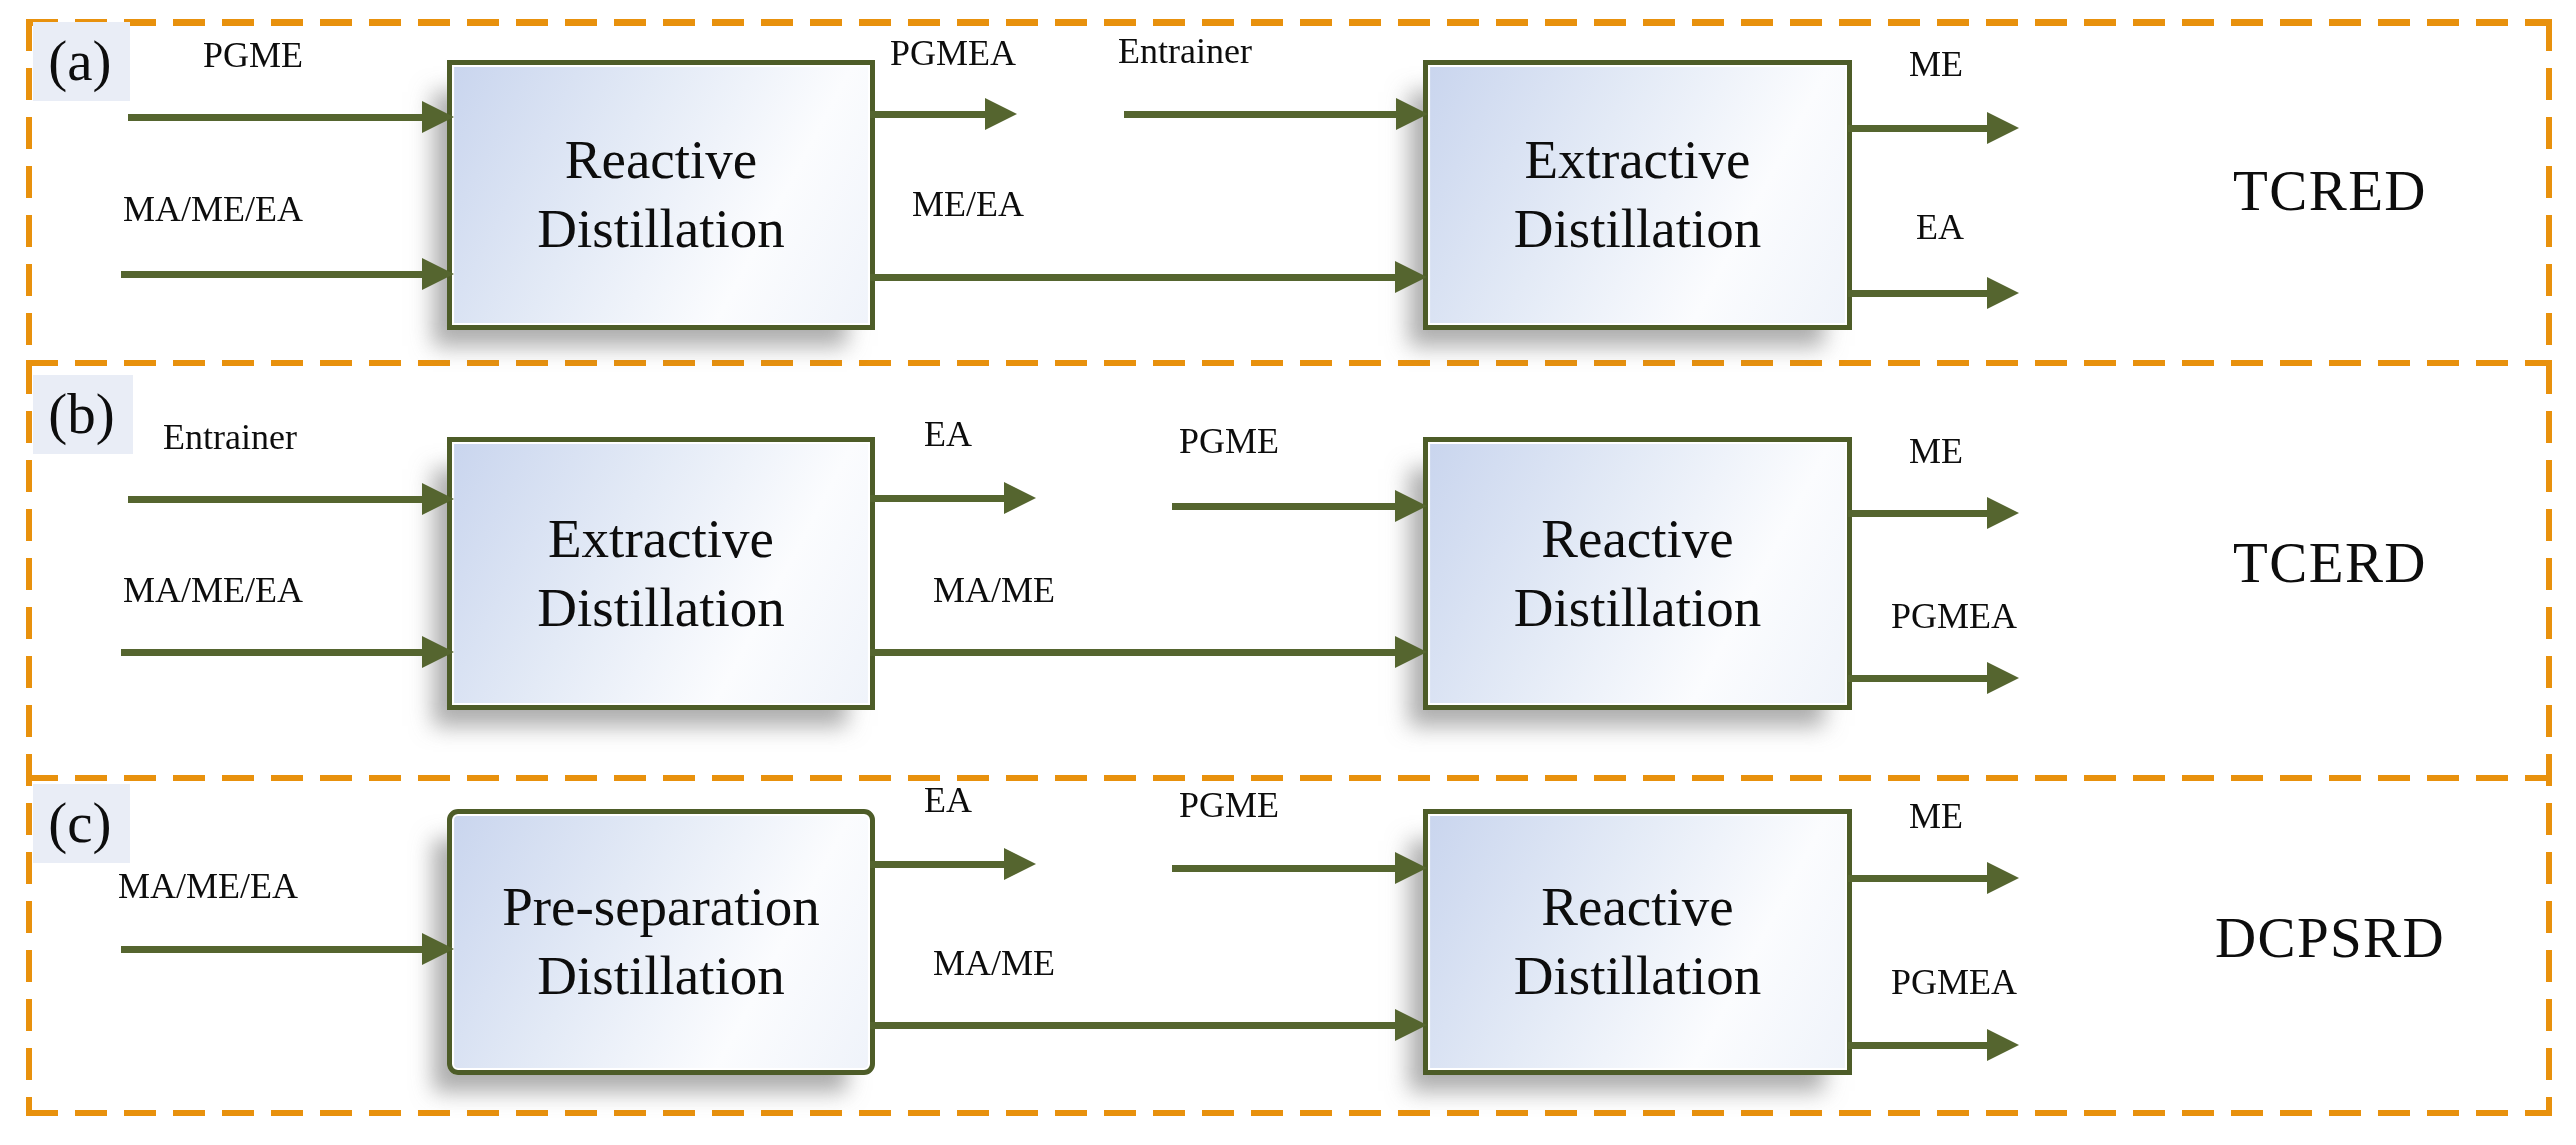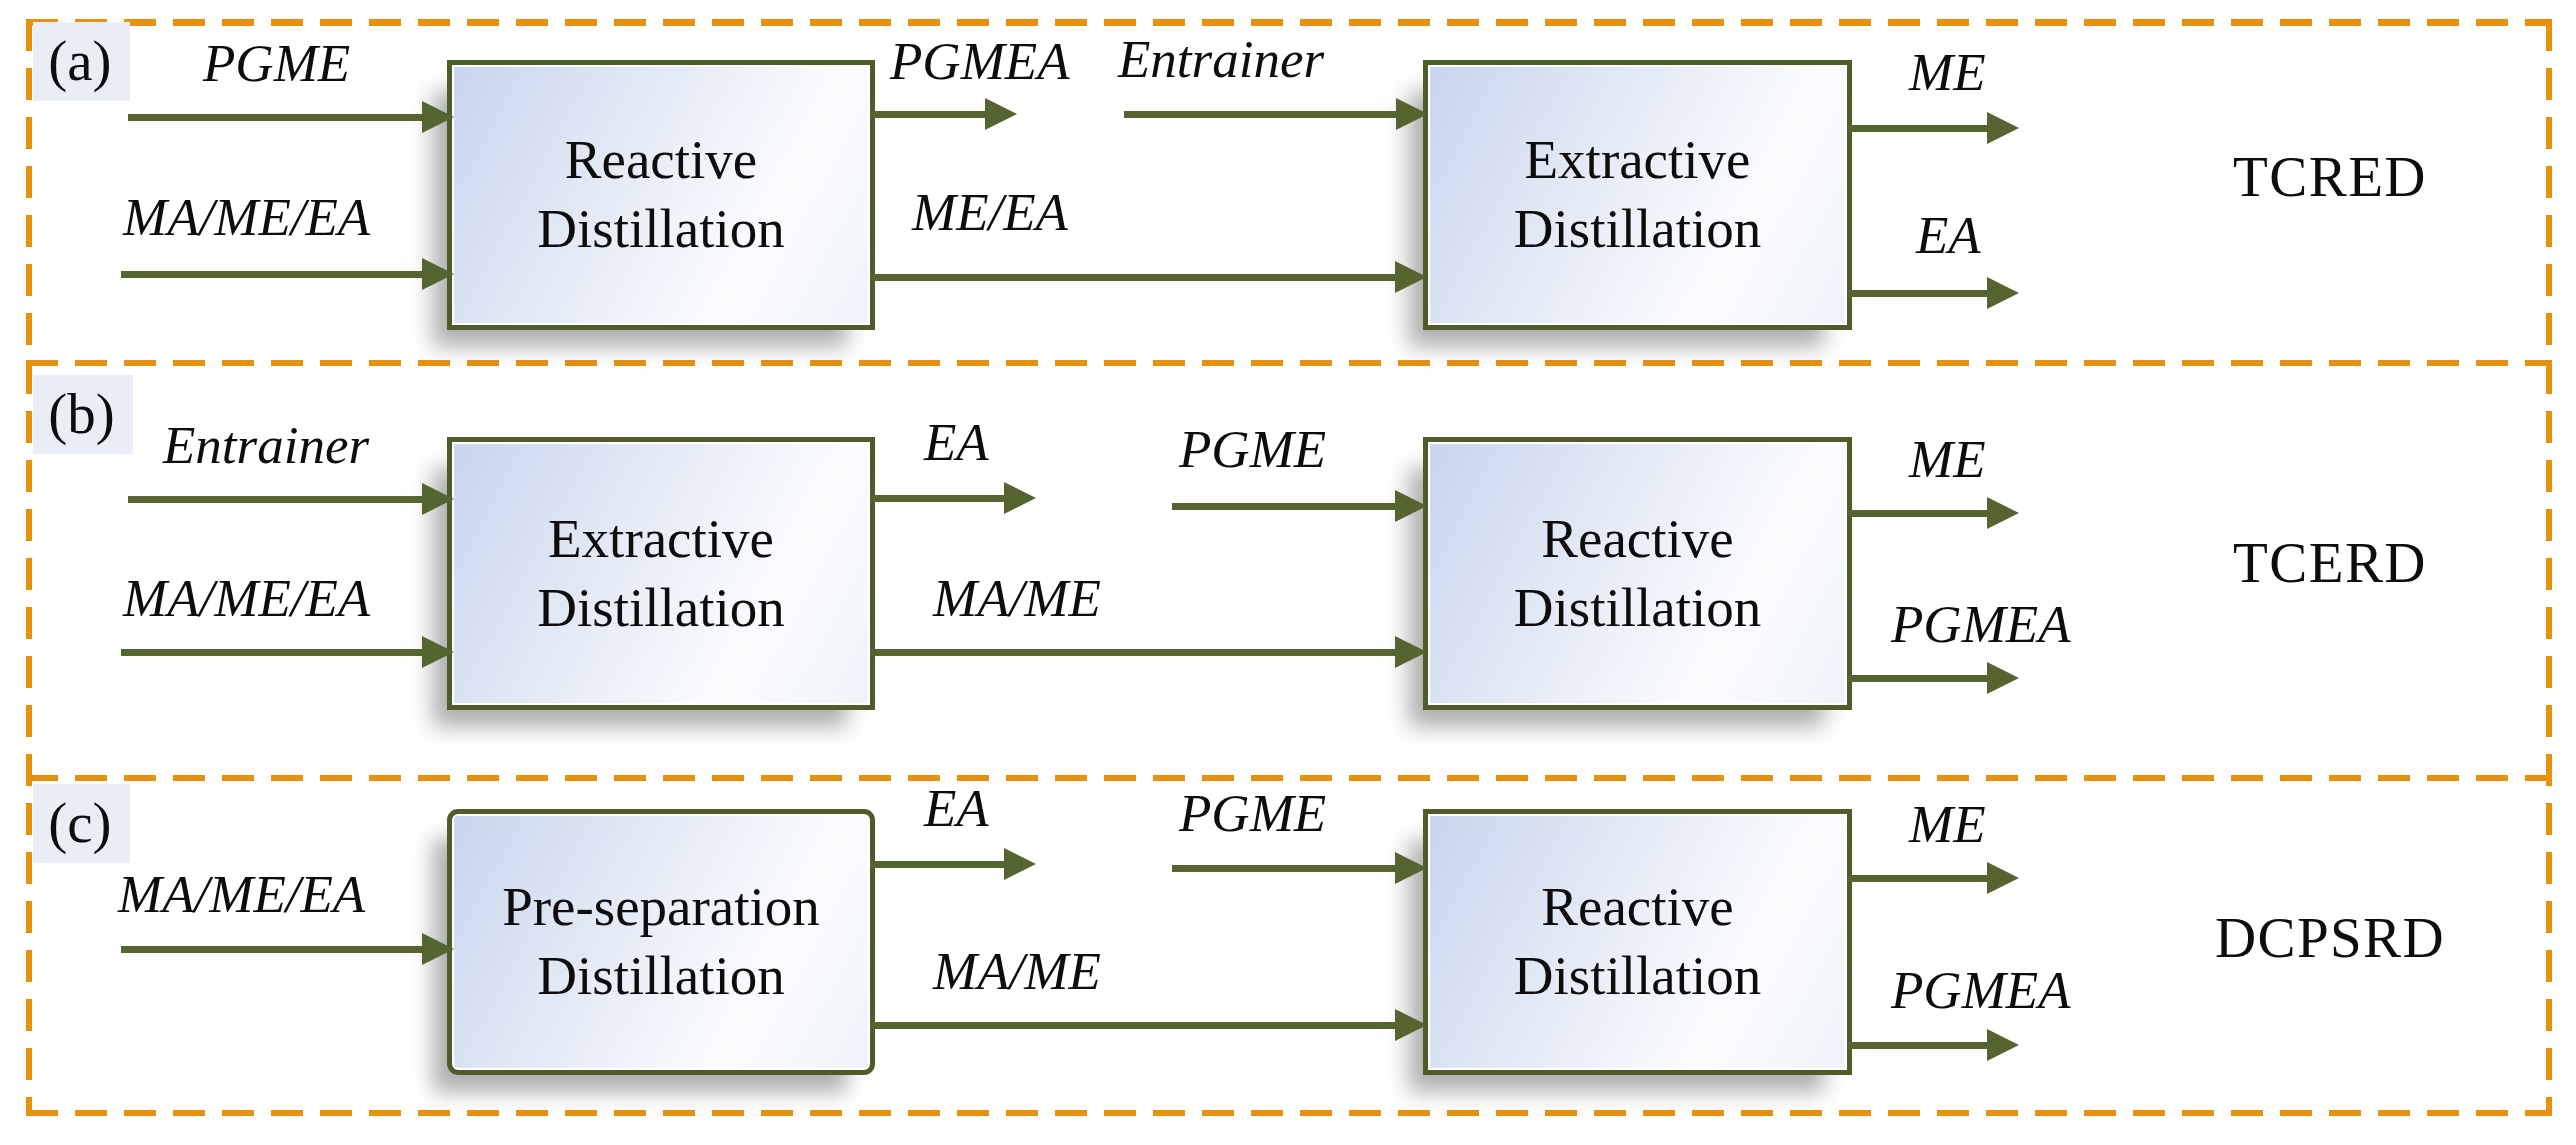--- a/index.html
+++ b/index.html
@@ -42,21 +42,21 @@
     position:absolute;left:0;right:26px;top:12.5px;height:7px;
     background:var(--olive);
   }
   .arr .head{
     position:absolute;right:0;top:0;width:0;height:0;
     border-top:16px solid transparent;
     border-bottom:16px solid transparent;
     border-left:32px solid var(--olive);
   }
   .slabel{
-    position:absolute;font-size:53px;line-height:1.0;white-space:nowrap;font-style:italic;
+    position:absolute;font-size:36px;line-height:1.0;white-space:nowrap;
   }
   .plabel{
     position:absolute;
     background:var(--plabel-bg);
     font-size:57px;line-height:1.0;
     padding:9.7px 18px 12.5px 15.3px;
     z-index:3;
   }
   .tag{
     position:absolute;width:430px;text-align:center;
@@ -122,21 +122,21 @@
     <div class="shaft"></div>
       <div class="head"></div>
   </div>
 
   <span class="slabel" style="left:1916px;top:209px;">EA</span>
   <div class="arr" style="left:1848px;top:277px;width:171px;">
     <div class="shaft"></div>
       <div class="head"></div>
   </div>
 
-  <div class="tag" style="left:2115px;top:148px;">TCRED</div>
+  <div class="tag" style="left:2115px;top:162px;">TCRED</div>
 
   <div class="plabel" style="left:33px;top:375px;">(b)</div>
 
   <div class="pbox" style="left:447px;top:437px;width:418px;height:263px;">
     <span>Extractive</span>
     <span>Distillation</span>
   </div>
   <div class="pbox" style="left:1423px;top:437px;width:419px;height:263px;">
     <span>Reactive</span>
     <span>Distillation</span>

